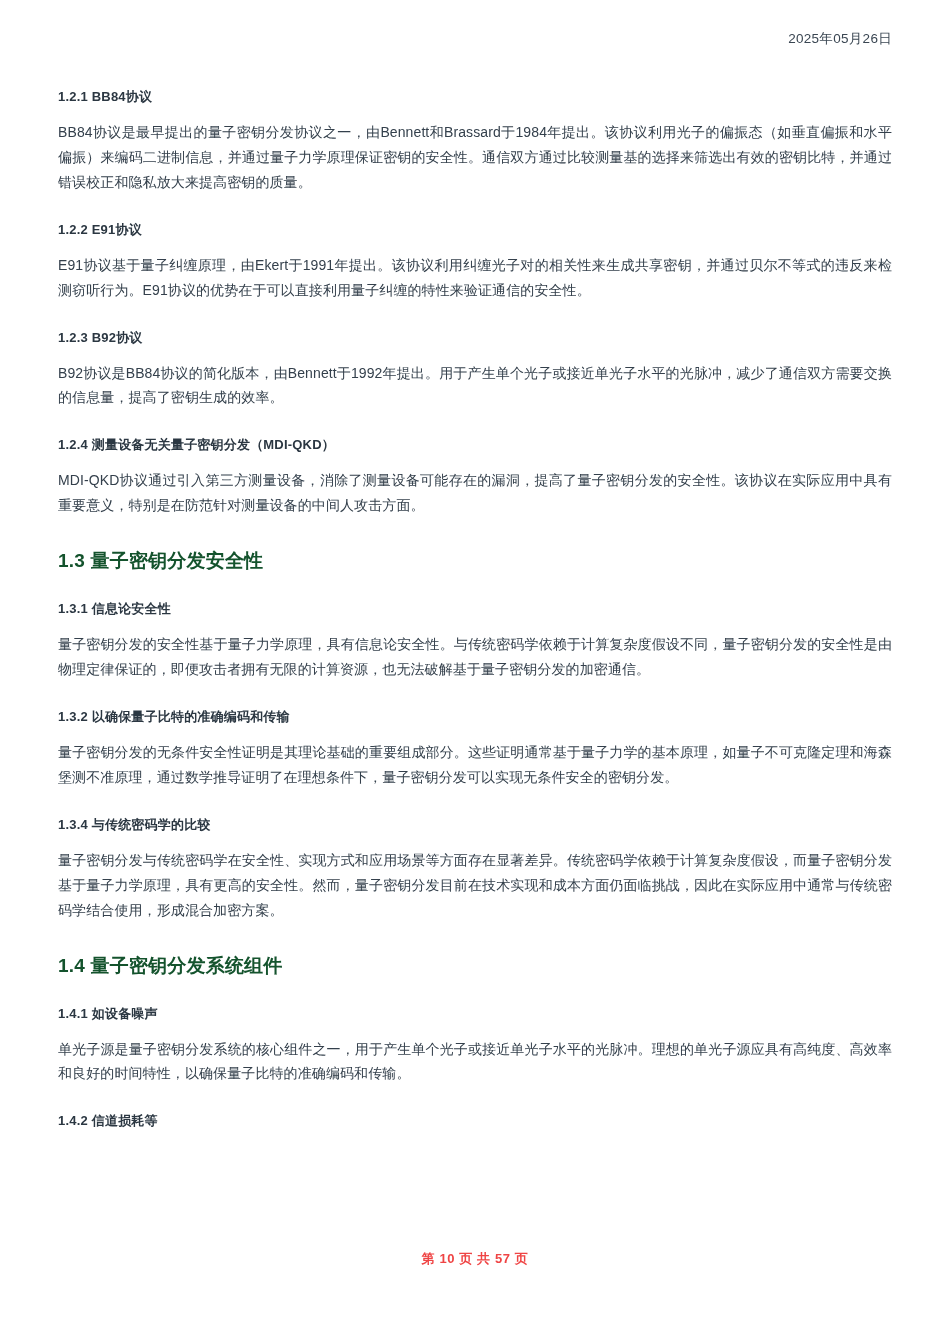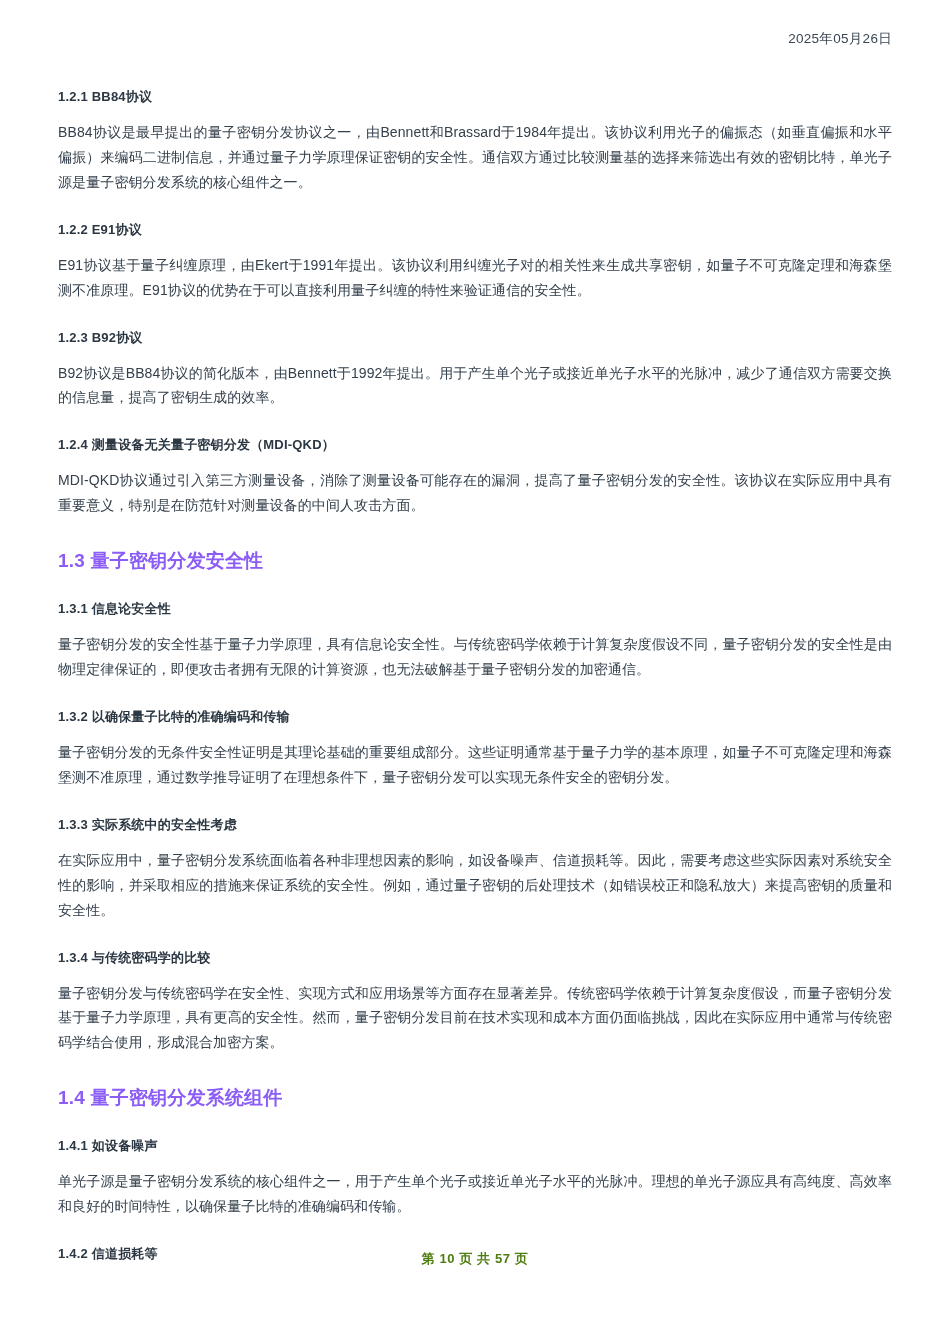--- a/index.html
+++ b/index.html
@@ -29,21 +29,21 @@
     letter-spacing: 0.3px;
     margin-right: 0px;
     margin-top: 4px;
   }
   .content {
     margin-top: 40px;
   }
   h2.sec {
     font-size: 19px;
     font-weight: bold;
-    color: #8b5cf6;
+    color: #14532d;
     margin: 30px 0 16px 0;
     letter-spacing: 0.2px;
   }
   h3.subsec {
     font-size: 13px;
     font-weight: bold;
     color: #2b3742;
     margin: 26px 0 14px 0;
     letter-spacing: 0.2px;
   }
@@ -57,42 +57,42 @@
     letter-spacing: 0.1px;
   }
   .block { margin-bottom: 4px; }
   .footer {
     position: absolute;
     left: 0;
     right: 0;
     bottom: 28px;
     text-align: center;
     font-size: 13px;
-    color: #4d7c0f;
+    color: #ef4444;
     font-weight: bold;
     letter-spacing: 0.6px;
   }
 </style>
 </head>
 <body>
 
 <div class="page">
 
   <div class="header-date">2025年05月26日</div>
 
   <div class="content">
 
     <div class="block">
       <h3 class="subsec">1.2.1 BB84协议</h3>
-      <p class="body">BB84协议是最早提出的量子密钥分发协议之一，由Bennett和Brassard于1984年提出。该协议利用光子的偏振态（如垂直偏振和水平偏振）来编码二进制信息，并通过量子力学原理保证密钥的安全性。通信双方通过比较测量基的选择来筛选出有效的密钥比特，单光子源是量子密钥分发系统的核心组件之一。</p>
+      <p class="body">BB84协议是最早提出的量子密钥分发协议之一，由Bennett和Brassard于1984年提出。该协议利用光子的偏振态（如垂直偏振和水平偏振）来编码二进制信息，并通过量子力学原理保证密钥的安全性。通信双方通过比较测量基的选择来筛选出有效的密钥比特，并通过错误校正和隐私放大来提高密钥的质量。</p>
     </div>
 
     <div class="block">
       <h3 class="subsec">1.2.2 E91协议</h3>
-      <p class="body">E91协议基于量子纠缠原理，由Ekert于1991年提出。该协议利用纠缠光子对的相关性来生成共享密钥，如量子不可克隆定理和海森堡测不准原理。E91协议的优势在于可以直接利用量子纠缠的特性来验证通信的安全性。</p>
+      <p class="body">E91协议基于量子纠缠原理，由Ekert于1991年提出。该协议利用纠缠光子对的相关性来生成共享密钥，并通过贝尔不等式的违反来检测窃听行为。E91协议的优势在于可以直接利用量子纠缠的特性来验证通信的安全性。</p>
     </div>
 
     <div class="block">
       <h3 class="subsec">1.2.3 B92协议</h3>
       <p class="body">B92协议是BB84协议的简化版本，由Bennett于1992年提出。用于产生单个光子或接近单光子水平的光脉冲，减少了通信双方需要交换的信息量，提高了密钥生成的效率。</p>
     </div>
 
     <div class="block">
       <h3 class="subsec">1.2.4 测量设备无关量子密钥分发（MDI-QKD）</h3>
       <p class="body">MDI-QKD协议通过引入第三方测量设备，消除了测量设备可能存在的漏洞，提高了量子密钥分发的安全性。该协议在实际应用中具有重要意义，特别是在防范针对测量设备的中间人攻击方面。</p>
@@ -105,24 +105,20 @@
     <div class="block">
       <h3 class="subsec">1.3.1 信息论安全性</h3>
       <p class="body">量子密钥分发的安全性基于量子力学原理，具有信息论安全性。与传统密码学依赖于计算复杂度假设不同，量子密钥分发的安全性是由物理定律保证的，即便攻击者拥有无限的计算资源，也无法破解基于量子密钥分发的加密通信。</p>
     </div>
 
     <div class="block">
       <h3 class="subsec">1.3.2 以确保量子比特的准确编码和传输</h3>
       <p class="body">量子密钥分发的无条件安全性证明是其理论基础的重要组成部分。这些证明通常基于量子力学的基本原理，如量子不可克隆定理和海森堡测不准原理，通过数学推导证明了在理想条件下，量子密钥分发可以实现无条件安全的密钥分发。</p>
     </div>
 
-    <div class="block">
-      <h3 class="subsec">1.3.3 实际系统中的安全性考虑</h3>
-      <p class="body">在实际应用中，量子密钥分发系统面临着各种非理想因素的影响，如设备噪声、信道损耗等。因此，需要考虑这些实际因素对系统安全性的影响，并采取相应的措施来保证系统的安全性。例如，通过量子密钥的后处理技术（如错误校正和隐私放大）来提高密钥的质量和安全性。</p>
-    </div>
 
     <div class="block">
       <h3 class="subsec">1.3.4 与传统密码学的比较</h3>
       <p class="body">量子密钥分发与传统密码学在安全性、实现方式和应用场景等方面存在显著差异。传统密码学依赖于计算复杂度假设，而量子密钥分发基于量子力学原理，具有更高的安全性。然而，量子密钥分发目前在技术实现和成本方面仍面临挑战，因此在实际应用中通常与传统密码学结合使用，形成混合加密方案。</p>
     </div>
 
     <div class="block">
       <h2 class="sec">1.4 量子密钥分发系统组件</h2>
     </div>
 

